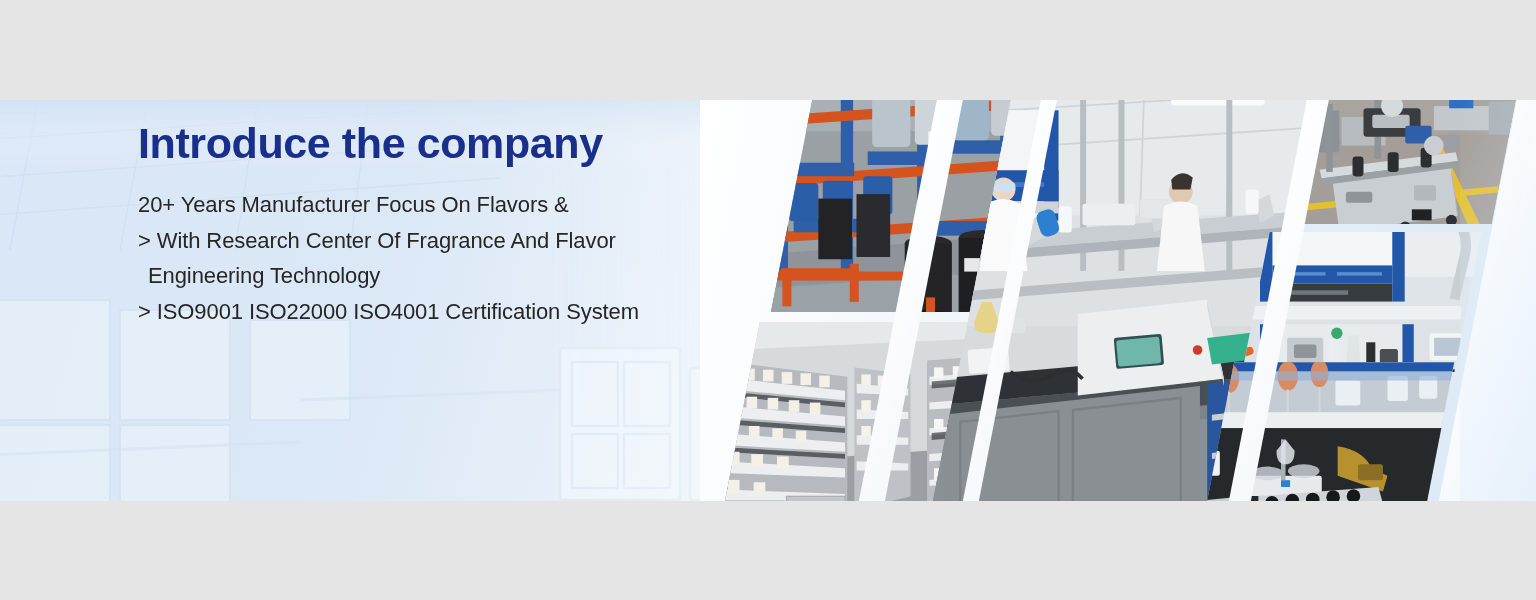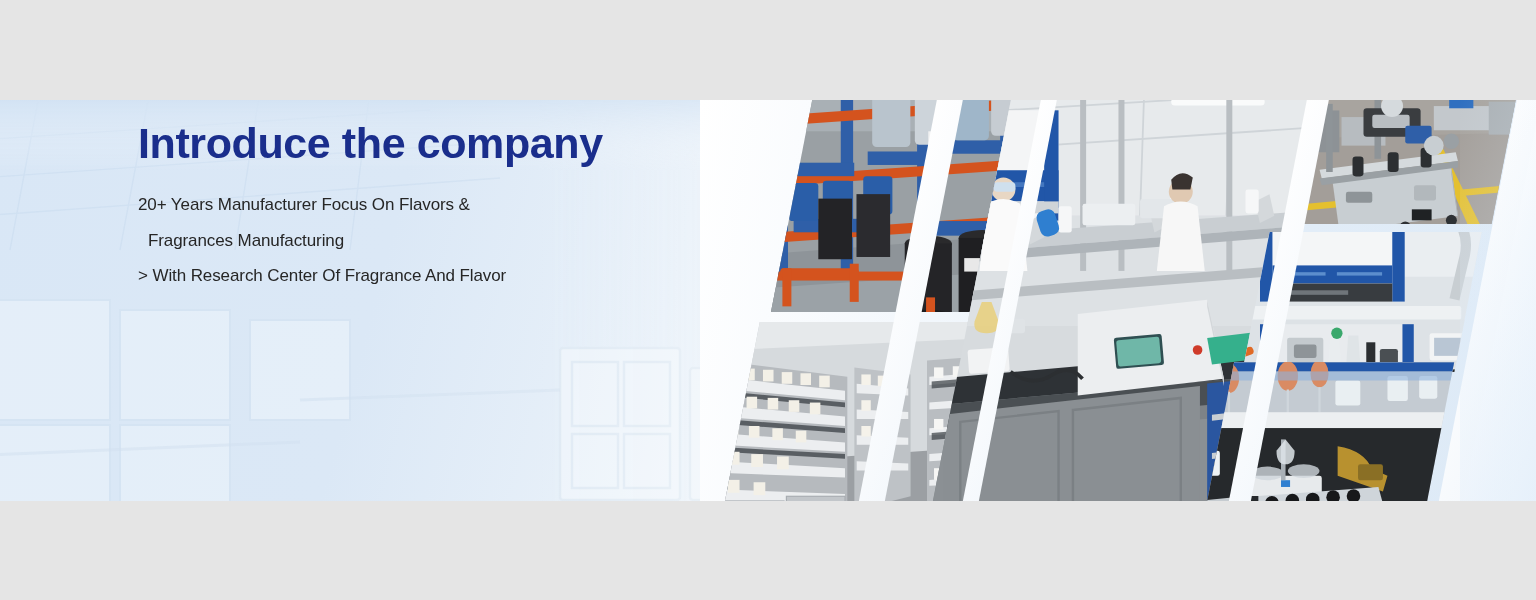--- a/index.html
+++ b/index.html
@@ -14,21 +14,21 @@
 
   
   .ghost{position:absolute;inset:0;opacity:.55;}
   .ghost svg{width:100%;height:100%;display:block;}
 
   
   .copy{position:absolute;left:138px;top:22px;width:620px;z-index:6;}
   .headline{font-size:43px;font-weight:700;color:#1a2e8c;letter-spacing:-.4px;
             line-height:1;margin:0 0 22px 0;white-space:nowrap;}
   .bullets{margin:0;padding:0;list-style:none;}
-  .bullets li{font-size:17px;color:#262626;line-height:35.5px;white-space:nowrap;letter-spacing:-.1px;}
+  .bullets li{font-size:22px;color:#262626;line-height:35.5px;white-space:nowrap;letter-spacing:-.1px;}
   .bullets li.indent{padding-left:10px;}
 
   
   .collage{position:absolute;left:700px;top:0;width:836px;height:401px;overflow:hidden;
            background:linear-gradient(100deg,#ffffff 0%,#f2f7fc 30%,#e2edf8 70%,#dce9f6 100%);}
   .shot{position:absolute;overflow:hidden;}
   .shot .inner{position:absolute;inset:-14%;}
   .shot svg{width:100%;height:100%;display:block;}
 
   
@@ -599,19 +599,20 @@
             <path d="M680 420 L850 -20"></path>
           </g>
         </svg>
       </div>
     </div>
 
     <div class="copy">
       <h1 class="headline">Introduce the company</h1>
       <ul class="bullets">
         <li>20+ Years Manufacturer Focus On Flavors &amp;</li>
-        <li class="indent">Fragrances Manufacturing</li>
         <li>&gt; With Research Center Of Fragrance And Flavor</li>
+        <li class="indent">Engineering Technology</li>
+        <li>&gt; ISO9001 ISO22000 ISO4001 Certification System</li>
       </ul>
     </div>
 
   </div>
 </div>
 
 </body></html>

